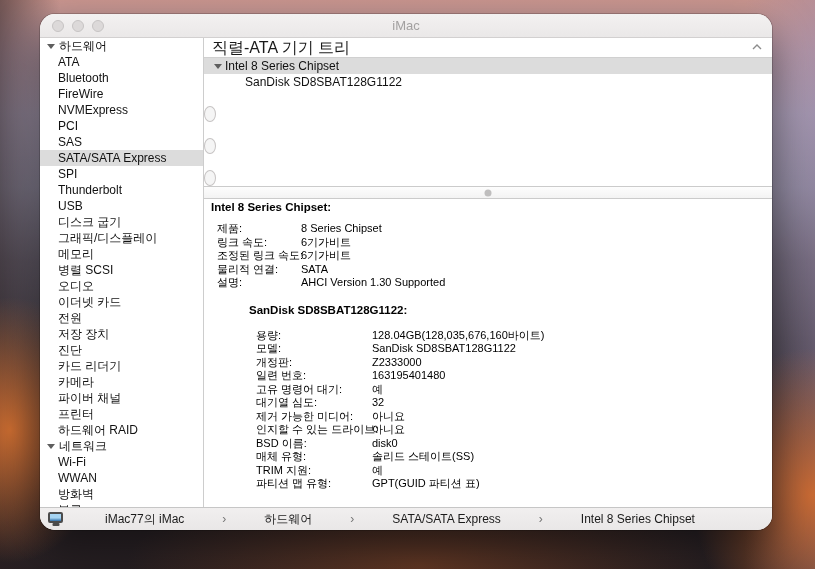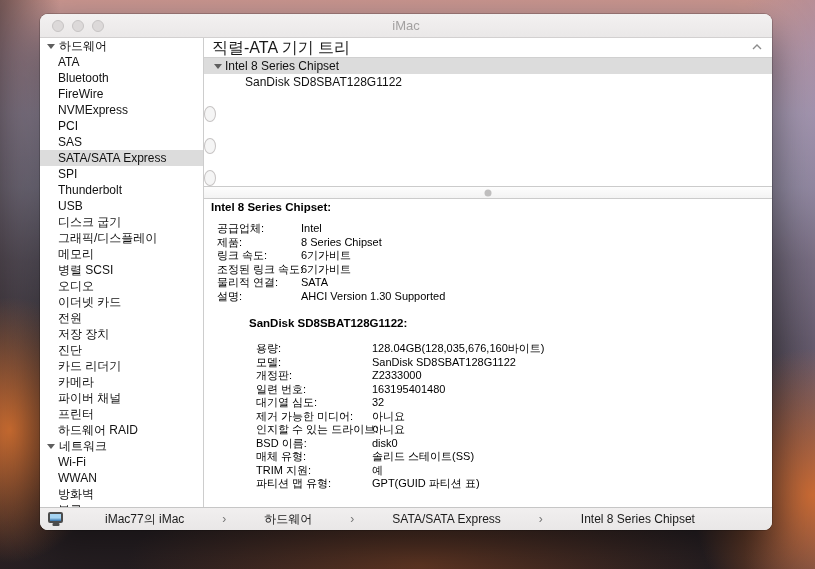--- a/index.html
+++ b/index.html
@@ -11,21 +11,21 @@
     background:
       radial-gradient(140px 190px at 10px 430px, rgba(226,118,48,.85), rgba(226,118,48,0) 70%),
       radial-gradient(170px 210px at 812px 495px, rgba(214,110,48,.9), rgba(214,110,48,0) 70%),
       radial-gradient(420px 130px at 420px 565px, rgba(170,85,38,.45), rgba(0,0,0,0) 70%),
       linear-gradient(90deg, rgba(42,32,34,.55) 0, rgba(42,32,34,0) 60px, rgba(0,0,0,0) 745px, rgba(150,130,165,.35) 815px),
       linear-gradient(180deg, #c9958e 0%, #b99aa6 9%, #a79cb2 20%, #8e8a9e 33%, #67616f 46%, #4c4751 60%, #3b3138 78%, #261f22 100%);
   }
 
   .window {
     position:absolute; left:40px; top:14px; width:732px; height:516px;
-    border-radius:8px; background:#fff; overflow:hidden;
+    border-radius:15px; background:#fff; overflow:hidden;
     display:flex; flex-direction:column;
     box-shadow:0 18px 42px rgba(0,0,0,.5), 0 0 0 1px rgba(0,0,0,.18);
   }
 
   .titlebar { flex:none; height:24px; position:relative;
     background:linear-gradient(#f3f1f1,#eae8e8); border-bottom:1px solid #d2d0d0; }
   .lights { position:absolute; left:12px; top:50%; transform:translateY(-50%); display:flex; gap:8px; }
   .light { width:12px; height:12px; border-radius:50%; background:#dcd9d9; border:1px solid #c6c3c3; }
   .win-title { text-align:center; line-height:23px; font-size:13px; color:#a3a1a1; }
 
@@ -217,33 +217,33 @@
             <div class="tree-row light"></div>
           </div>
 
         <div class="splitter">
           <span class="knob"></span>
         </div>
 
         <div class="details" id="details">
             <div class="sec-title sec1-title">Intel 8 Series Chipset:</div>
             <div class="fields f1">
-              <div class="field"><span class="lab">공급업체:</span><span class="val">Intel</span></div>
               <div class="field"><span class="lab">제품:</span><span class="val">8 Series Chipset</span></div>
               <div class="field"><span class="lab">링크 속도:</span><span class="val">6기가비트</span></div>
               <div class="field"><span class="lab">조정된 링크 속도:</span><span class="val">6기가비트</span></div>
               <div class="field"><span class="lab">물리적 연결:</span><span class="val">SATA</span></div>
               <div class="field"><span class="lab">설명:</span><span class="val">AHCI Version 1.30 Supported</span></div>
             </div>
             <div class="sec-title sec2-title">SanDisk SD8SBAT128G1122:</div>
             <div class="fields f2">
               <div class="field"><span class="lab">용량:</span><span class="val">128.04GB(128,035,676,160바이트)</span></div>
               <div class="field"><span class="lab">모델:</span><span class="val">SanDisk SD8SBAT128G1122</span></div>
               <div class="field"><span class="lab">개정판:</span><span class="val">Z2333000</span></div>
               <div class="field"><span class="lab">일련 번호:</span><span class="val">163195401480</span></div>
+              <div class="field"><span class="lab">고유 명령어 대기:</span><span class="val">예</span></div>
               <div class="field"><span class="lab">대기열 심도:</span><span class="val">32</span></div>
               <div class="field"><span class="lab">제거 가능한 미디어:</span><span class="val">아니요</span></div>
               <div class="field"><span class="lab">인지할 수 있는 드라이브:</span><span class="val">아니요</span></div>
               <div class="field"><span class="lab">BSD 이름:</span><span class="val">disk0</span></div>
               <div class="field"><span class="lab">매체 유형:</span><span class="val">솔리드 스테이트(SS)</span></div>
               <div class="field"><span class="lab">TRIM 지원:</span><span class="val">예</span></div>
               <div class="field"><span class="lab">파티션 맵 유형:</span><span class="val">GPT(GUID 파티션 표)</span></div>
             </div>
           </div>
       </div>

